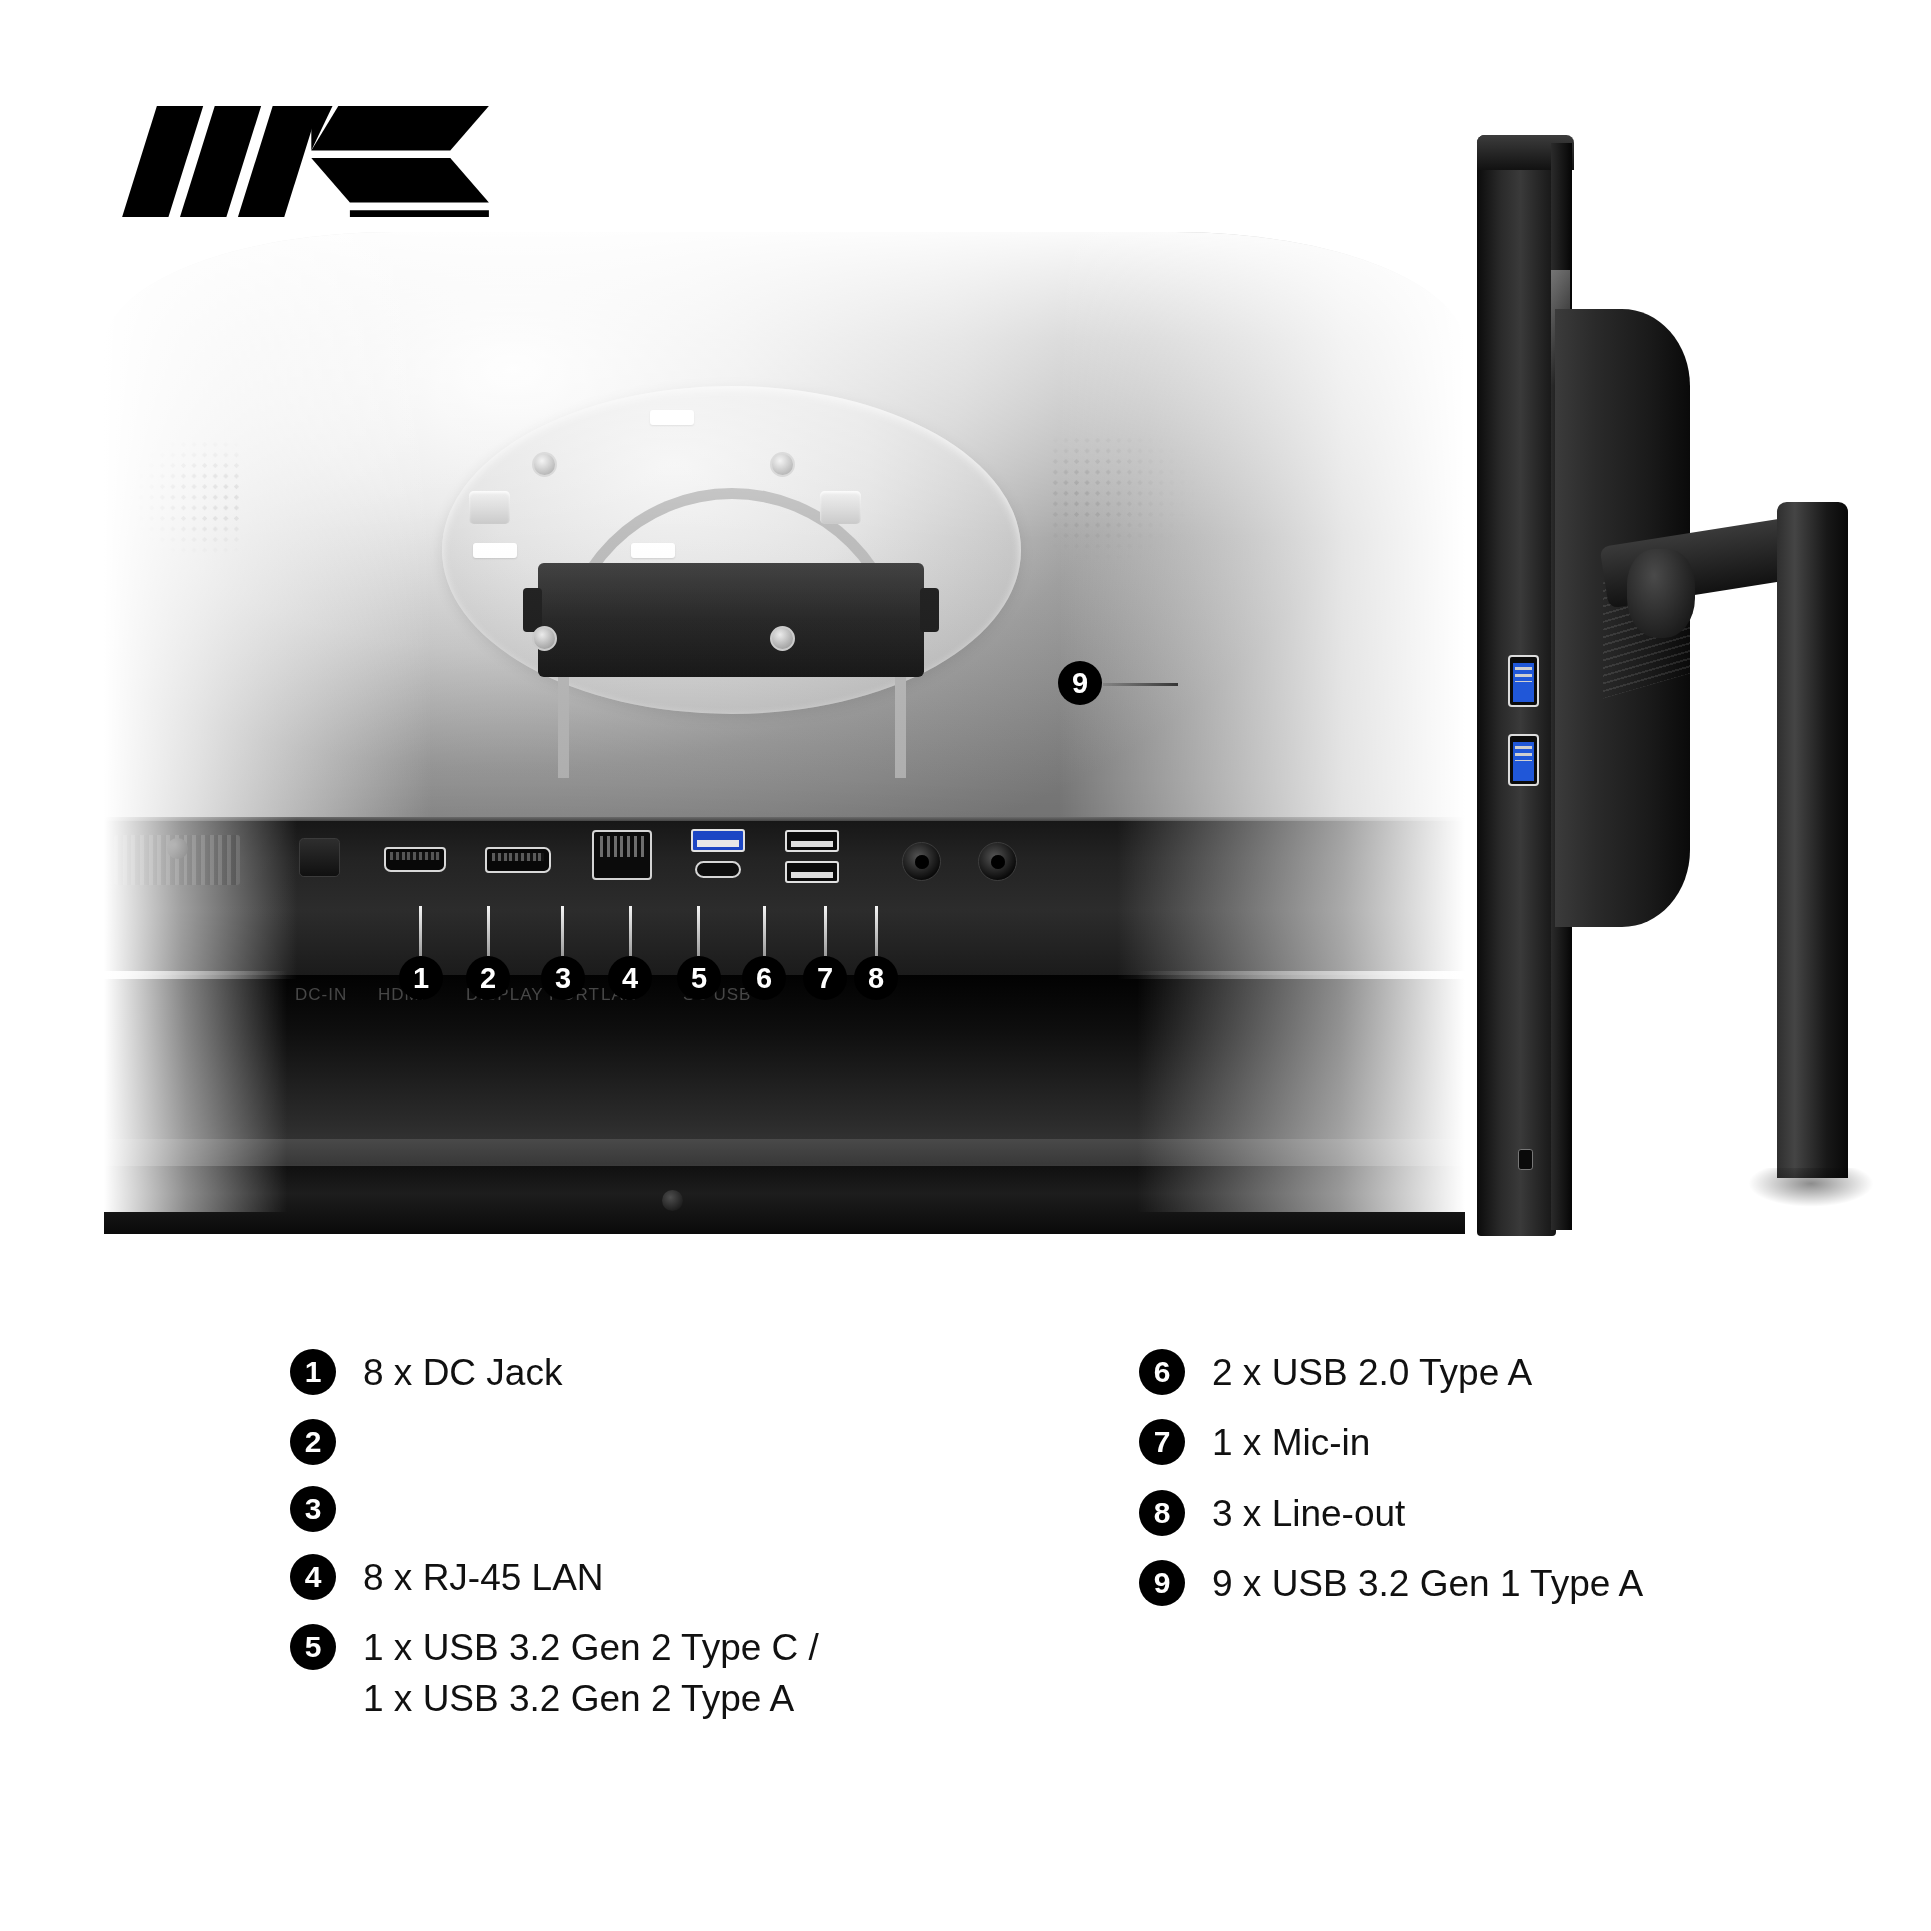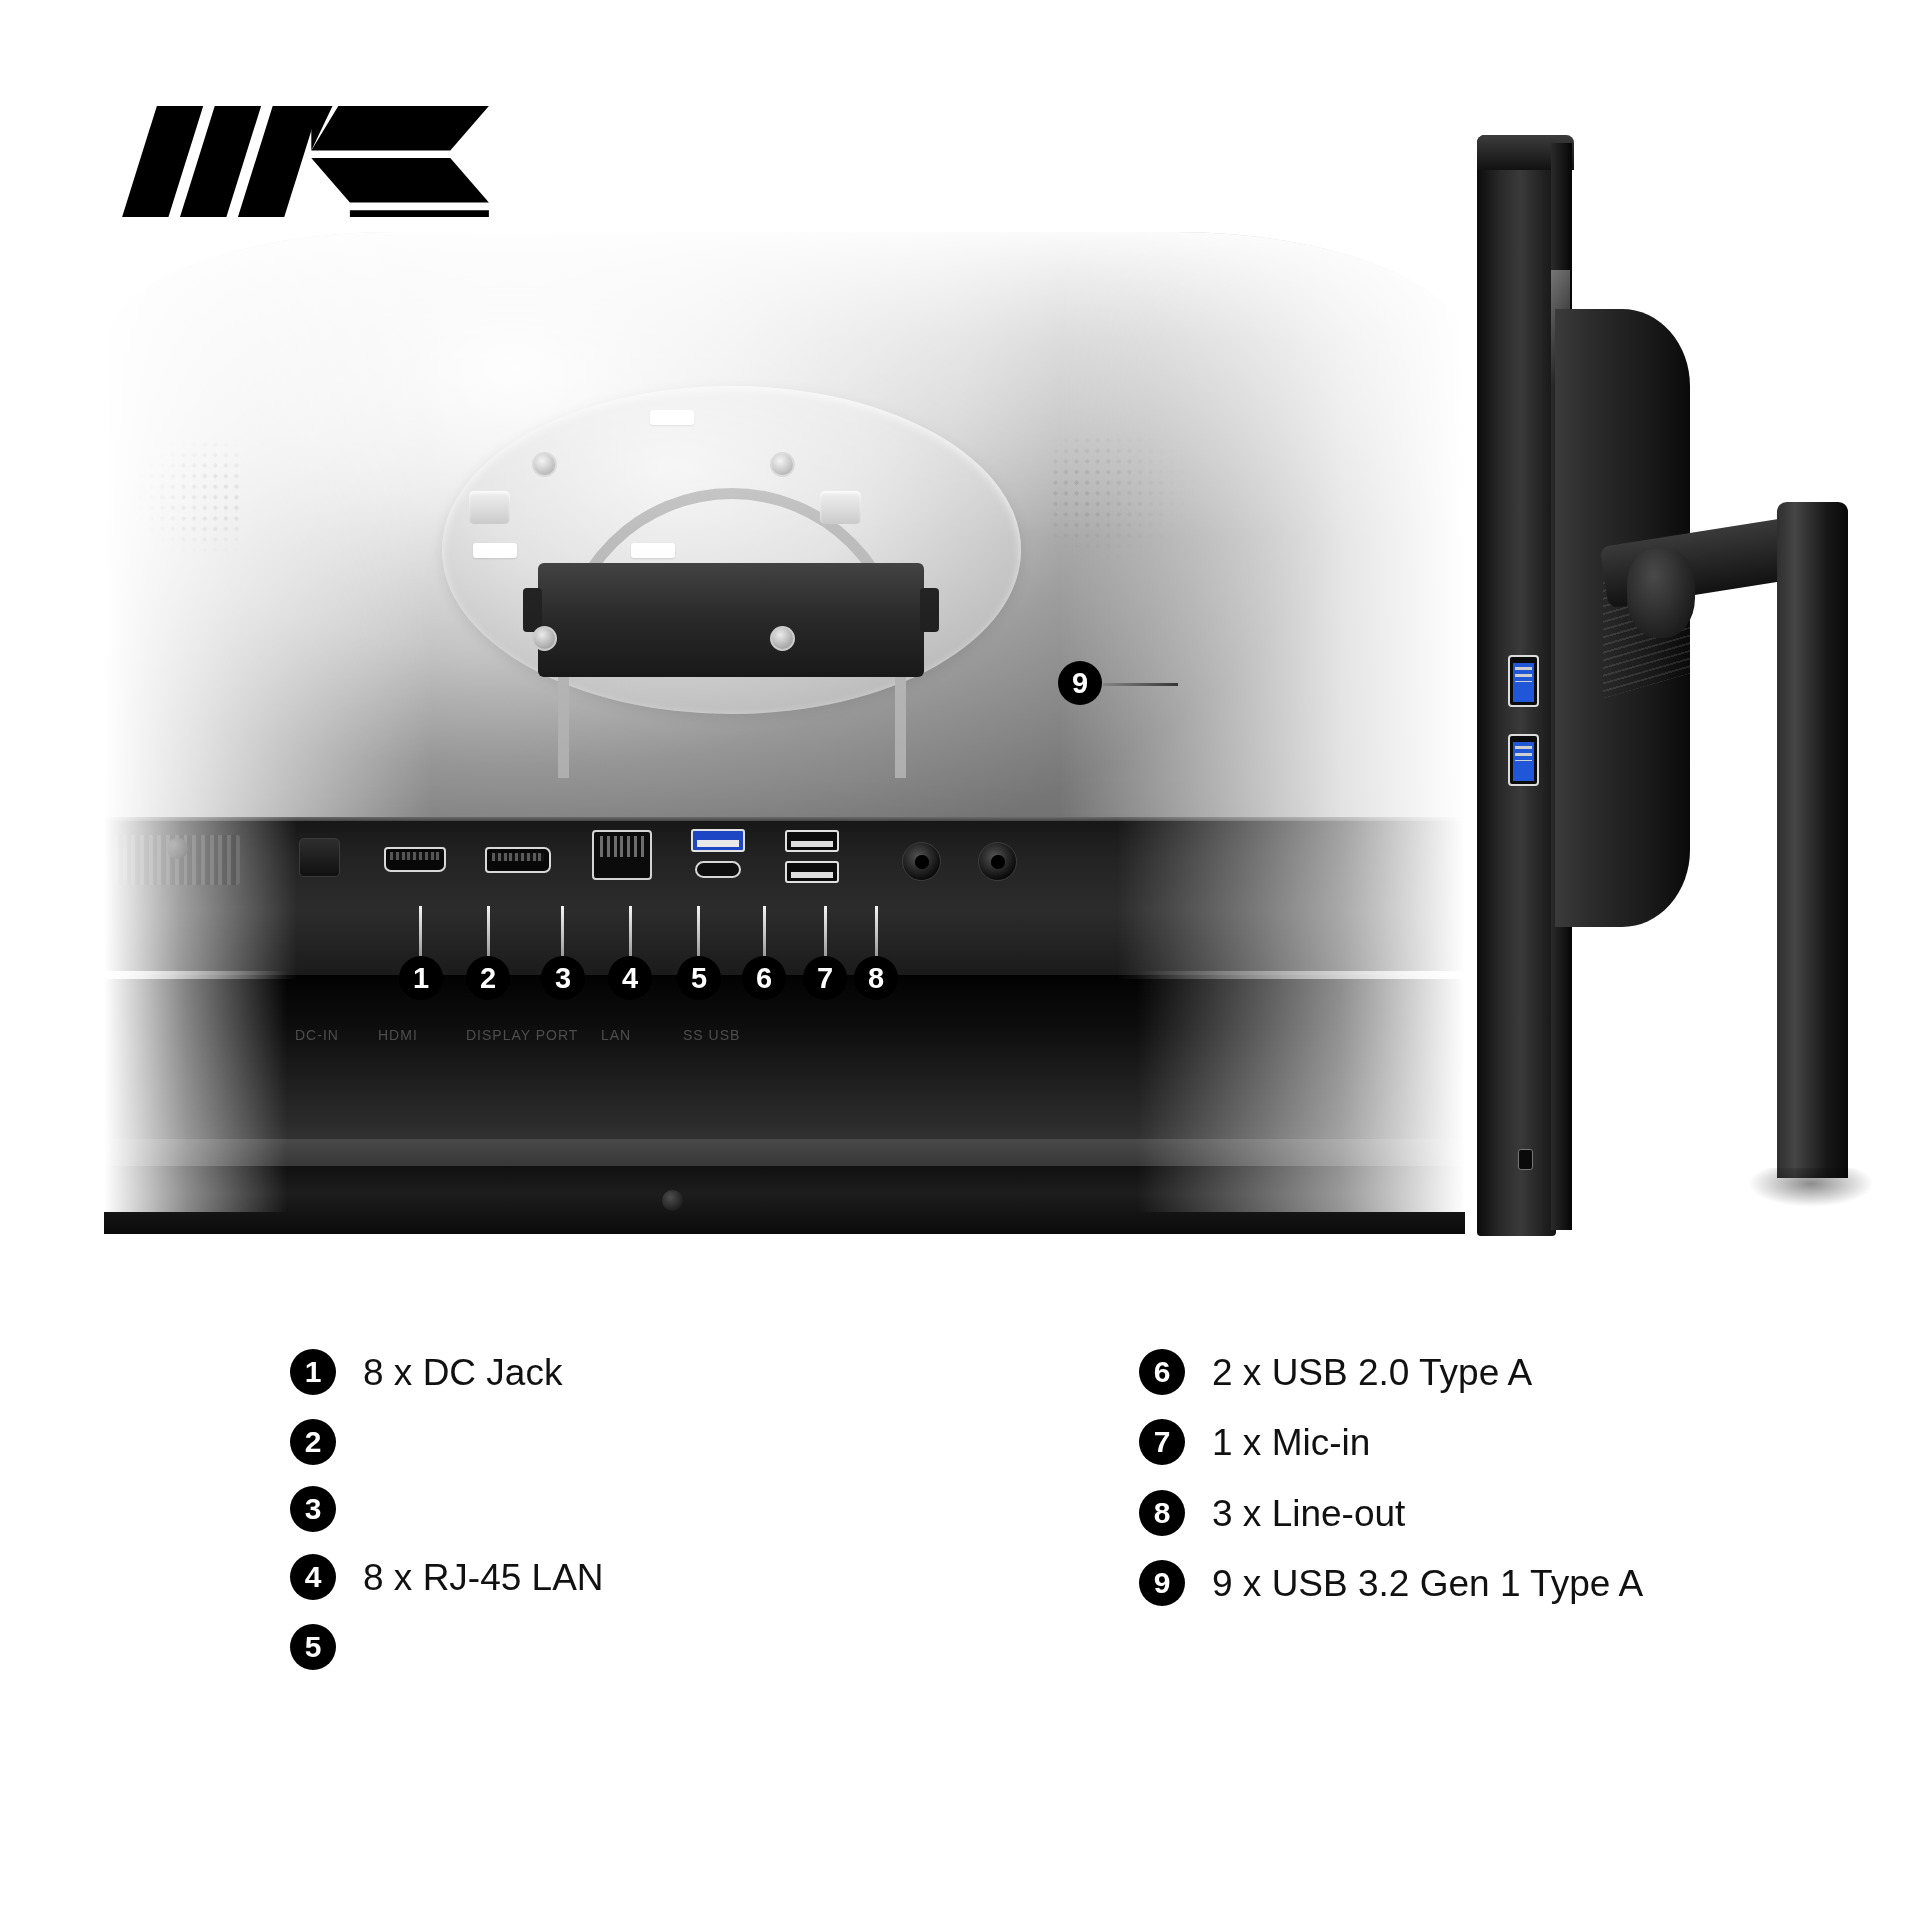--- a/index.html
+++ b/index.html
@@ -247,22 +247,22 @@
   #jack-line { left: 874px; }
 
   .io-screw {
     position: absolute; left: 63px; top: 722px;
     width: 21px; height: 21px; border-radius: 50%;
     background: radial-gradient(circle at 38% 32%, #4a4a4a, #111);
   }
 
   
   .silk {
-    position: absolute; top: 911px;
-    font-size: 14px; letter-spacing: 1px;
+    position: absolute; top: 869px;
+    font-size: 17px; letter-spacing: 1px;
     color: rgba(150,150,150,0.45);
     font-family: "Liberation Sans", sans-serif;
     white-space: nowrap;
   }
 
   
   .chin {
     position: absolute; left: 0; top: 859px;
     width: 1361px; height: 232px;
     background: linear-gradient(180deg, #020202 0%, #0d0d0d 22%, #2a2a2a 62%, #3d3d3d 86%, #121212 100%);
@@ -568,20 +568,22 @@
         </div>
         <div class="legend-row">
           <div class="legend-badge">3</div>
         </div>
         <div class="legend-row">
           <div class="legend-badge">4</div>
           <div class="legend-text">8 x RJ-45 LAN</div>
         </div>
         <div class="legend-row">
           <div class="legend-badge">5</div>
+          <div class="legend-text">1 x USB 3.2 Gen 2 Type C /
+1 x USB 3.2 Gen 2 Type A</div>
         </div>
       </div>
     <div class="legend-col" id="legend-col-right">
         <div class="legend-row">
           <div class="legend-badge">6</div>
           <div class="legend-text">2 x USB 2.0 Type A</div>
         </div>
         <div class="legend-row">
           <div class="legend-badge">7</div>
           <div class="legend-text">1 x Mic-in</div>

